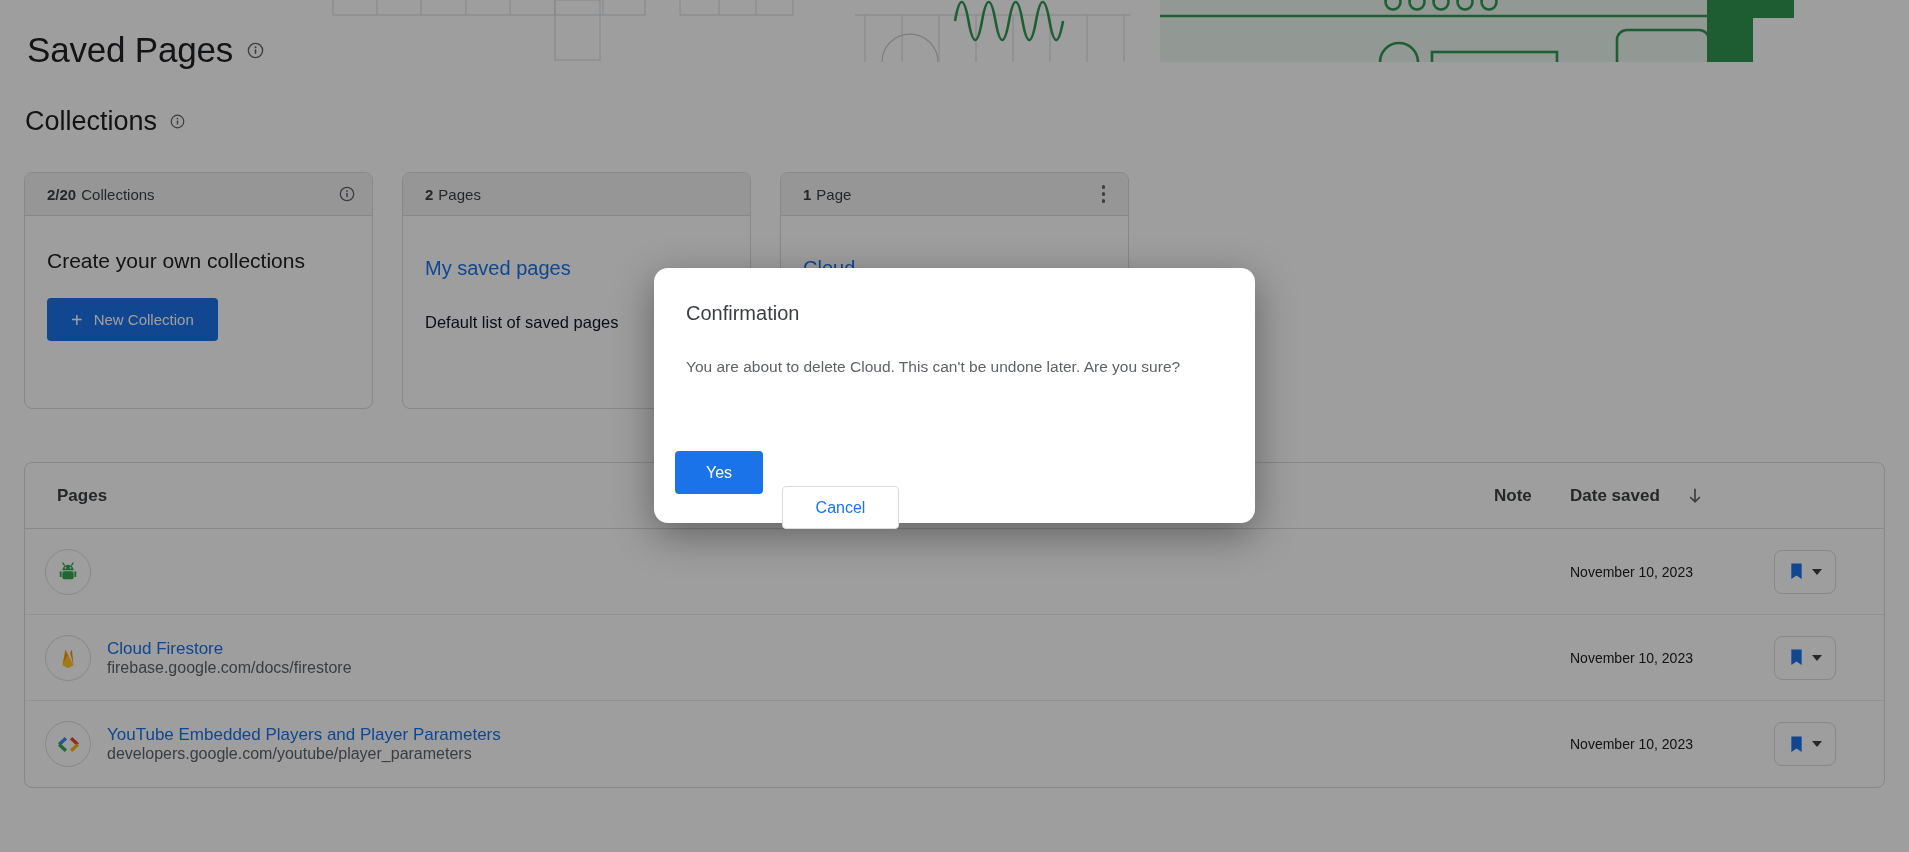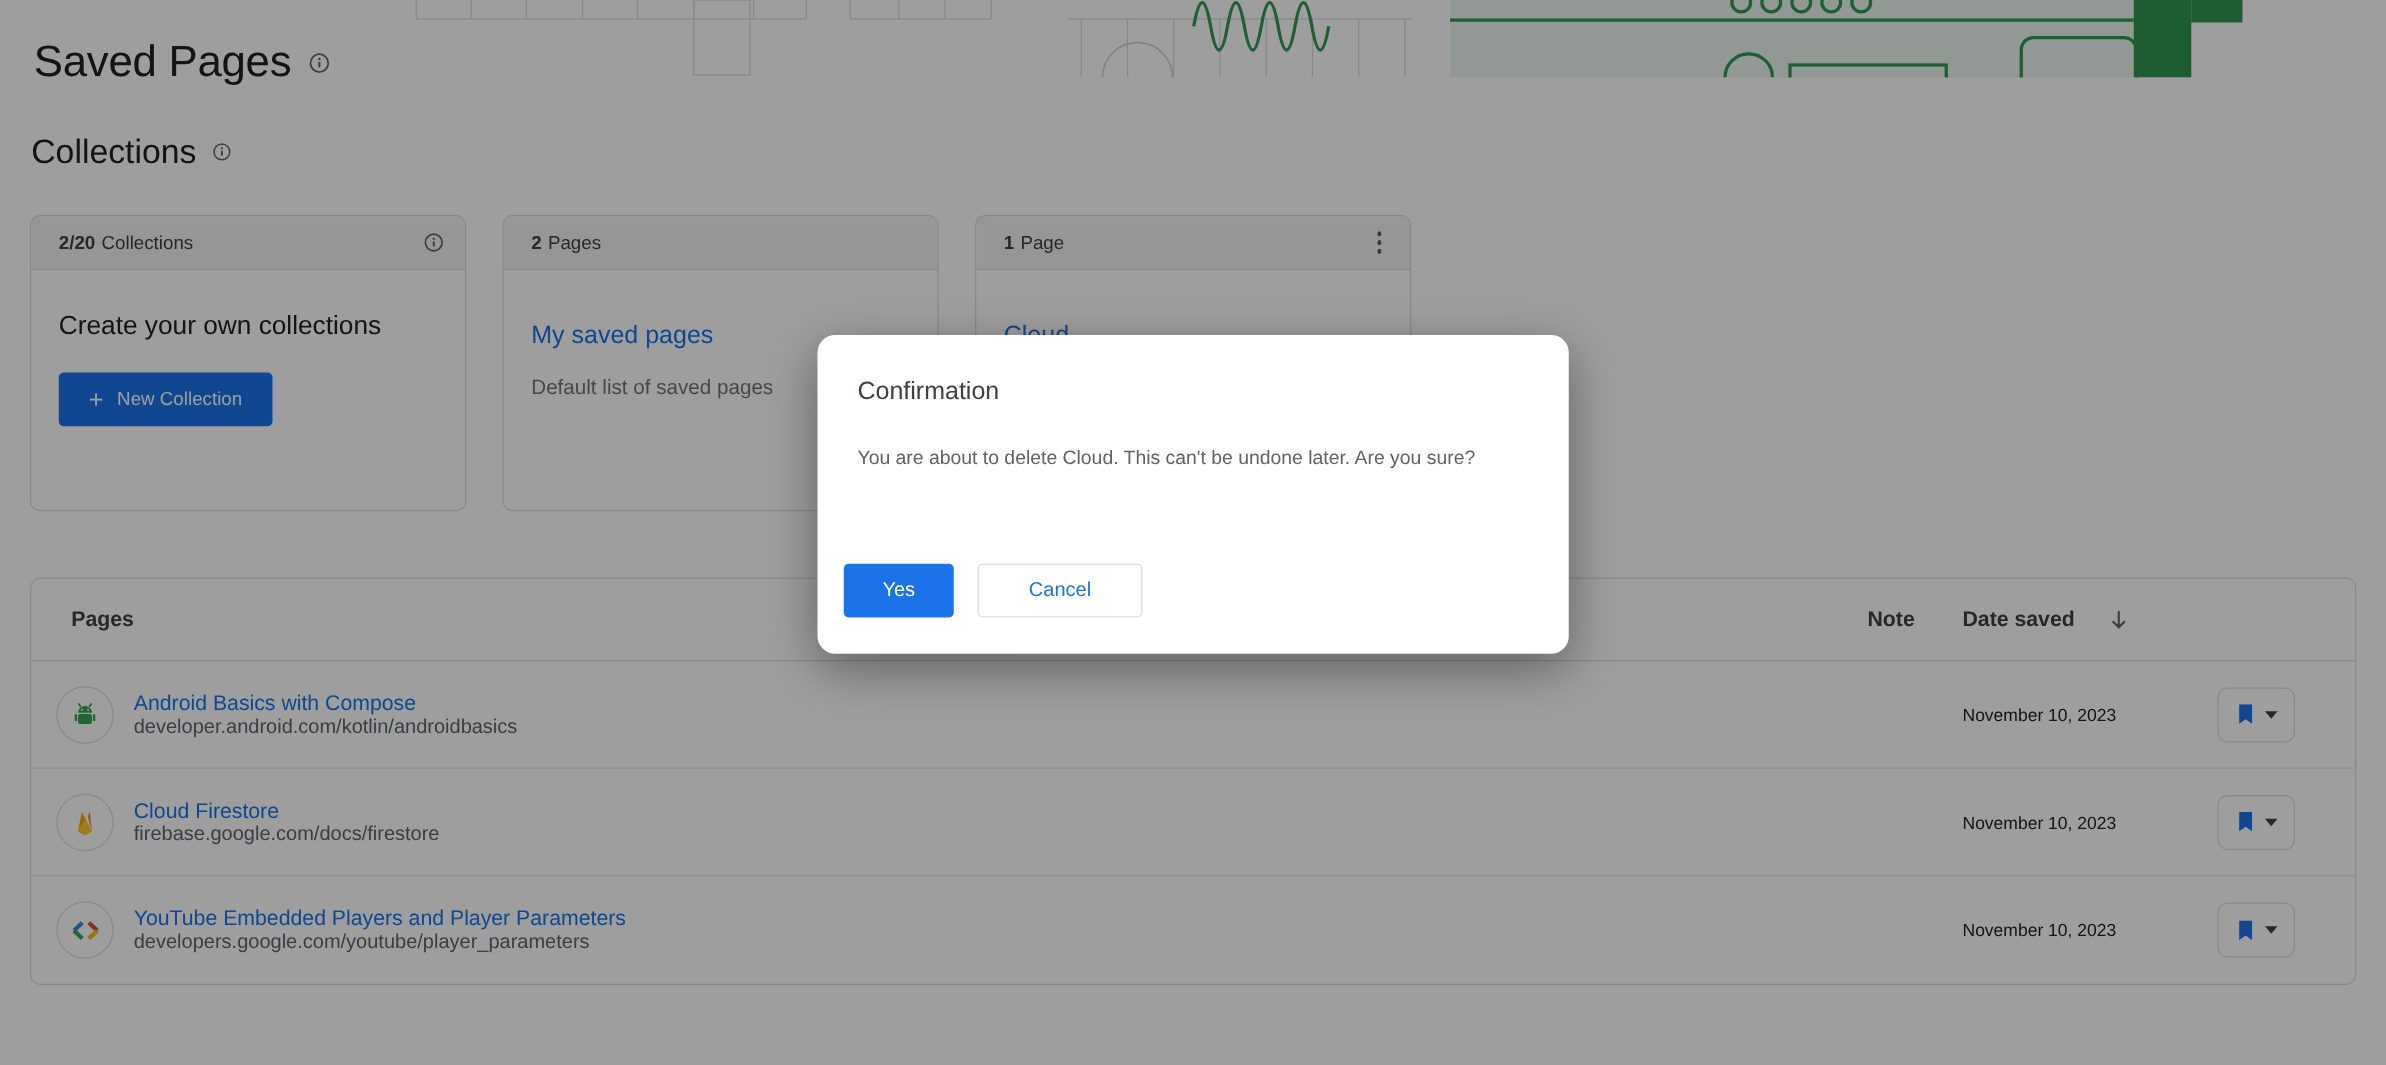--- a/index.html
+++ b/index.html
@@ -24,21 +24,21 @@
                  display:flex; align-items:center; justify-content:space-between; padding:0 17px 0 22px;
                  font-size:15px; color:#3c4043; }
   .card-count { font-weight:bold; margin-right:5px; }
   .card-body { padding:0 22px; }
   .card-create-title { margin-top:33px; font-size:21px; color:#202124; }
   .new-collection-btn { margin-top:25px; height:43px; padding:0 24px; display:inline-flex; align-items:center; gap:11px;
                         background:#1a73e8; color:#fff; border:none; border-radius:4px; font-size:15px;
                         font-family:"Liberation Sans",sans-serif; cursor:pointer; }
   .plus-glyph { font-size:20px; font-weight:300; line-height:1; }
   .card-link { display:inline-block; margin-top:41px; font-size:20px; color:#1a73e8; text-decoration:none; cursor:pointer; }
-  .card-desc { margin-top:21px; font-size:16.5px; color:#737373; }
+  .card-desc { margin-top:33px; font-size:16.5px; color:#0f172a; }
   .kebab { display:flex; flex-direction:column; gap:3.5px; background:none; border:none; cursor:pointer; padding:4px 6px; }
   .kebab i { width:3.5px; height:3.5px; border-radius:50%; background:#5f6368; }
   
   .pages-table { position:absolute; left:24px; top:462px; width:1861px; background:#fff;
                  border:1px solid #dadce0; border-radius:8px; }
   .thead { position:relative; height:66px; border-bottom:1px solid #dadce0; }
   .th { position:absolute; top:50%; transform:translateY(-50%); font-size:17px; font-weight:bold; color:#3c4043; }
   .th-pages { left:32px; } .th-note { left:1469px; } .th-date { left:1545px; }
   .sort-btn { position:absolute; left:1660px; top:50%; transform:translateY(-50%); background:none; border:none; cursor:pointer; display:flex; }
   .trow { position:relative; height:86px; border-bottom:1px solid #e8eaed; }
@@ -54,22 +54,22 @@
   .caret-down { width:0; height:0; border-left:5px solid transparent; border-right:5px solid transparent; border-top:6px solid #3c4043; }
   
   .scrim { position:absolute; inset:0; background:rgba(0,0,0,0.38); z-index:50; }
   .dialog { position:absolute; left:654px; top:268px; width:601px; height:255px; background:#fff; border-radius:14px;
             box-shadow:0 12px 40px rgba(0,0,0,0.38); z-index:100; }
   .dialog-title { position:absolute; left:32px; top:34px; font-size:20px; color:#3c4043; }
   .dialog-msg { position:absolute; left:32px; top:86px; width:520px; font-size:15.5px; line-height:1.63; color:#5f6368; }
   .dialog-actions { position:absolute; left:21px; top:183px; display:flex; gap:19px; }
   .btn-yes { width:88px; height:43px; background:#1a73e8; color:#fff; border:none; border-radius:4px;
              font-size:16px; font-weight:500; font-family:"Liberation Sans",sans-serif; cursor:pointer; }
-  .btn-cancel { width:132px; height:43px; background:#fff; color:#1a73e8; border:1px solid #dadce0; border-radius:4px;
-                font-size:16px; font-weight:500; font-family:"Liberation Sans",sans-serif; cursor:pointer; }
+  .btn-cancel { width:117px; height:43px; background:#fff; color:#1a73e8; border:1px solid #dadce0; border-radius:4px;
+                font-size:16px; font-weight:500; font-family:"Liberation Sans",sans-serif; cursor:pointer;margin-top:35px; }
 </style>
 </head>
 <body>
 
 <div class="screen">
 
   <div class="banner">
     <svg width="1909" height="62" viewBox="0 0 1909 62">
       <g fill="none" stroke="#d7d9db" stroke-width="1">
         <path d="M333 0v15M377 0v15M421 0v15M466 0v15M510 0v15M555 0v15M603 0v15M645 0v15M333 15h312"></path>
@@ -181,24 +181,20 @@
             <path d="M8.6 5.6 7.4 3.8M15.4 5.6l1.2-1.8" stroke="#34A853" stroke-width="1.3" stroke-linecap="round" fill="none"></path>
             <path d="M6.8 10.3a5.2 4.9 0 0 1 10.4 0z"></path>
             <rect x="6.8" y="11.3" width="10.4" height="7.4" rx="1.6"></rect>
             <rect x="4.4" y="11.3" width="1.7" height="5.4" rx="0.85"></rect>
             <rect x="17.9" y="11.3" width="1.7" height="5.4" rx="0.85"></rect>
           </g>
           <circle cx="9.7" cy="8.1" r="0.8" fill="#fff"></circle>
             <circle cx="14.3" cy="8.1" r="0.8" fill="#fff"></circle>
         </svg>
       </span>
-      <span class="row-text">
-        <a class="row-title">Android Basics with Compose</a>
-        <span class="row-url">developer.android.com/kotlin/androidbasics</span>
-      </span>
       <span class="row-date">November 10, 2023</span>
       <button class="bm-btn">
         <svg width="15" height="19" viewBox="0 0 16 20">
             <path d="M2.5 1.5h11V18l-5.5-3.8L2.5 18z" fill="#1a73e8"></path>
           </svg>
         <span class="caret-down"></span>
       </button>
     </div>
 
     <div class="trow">

